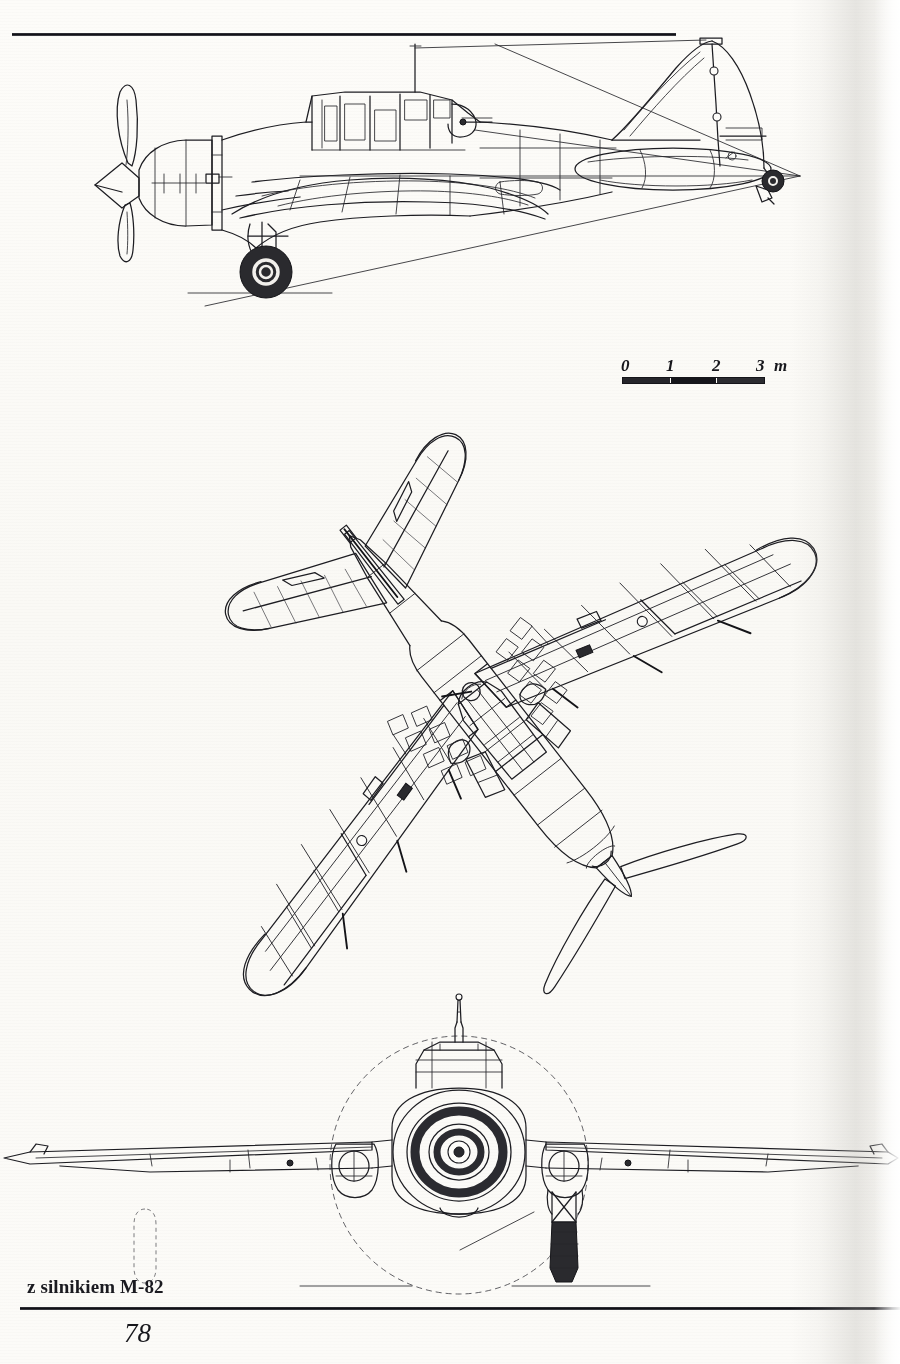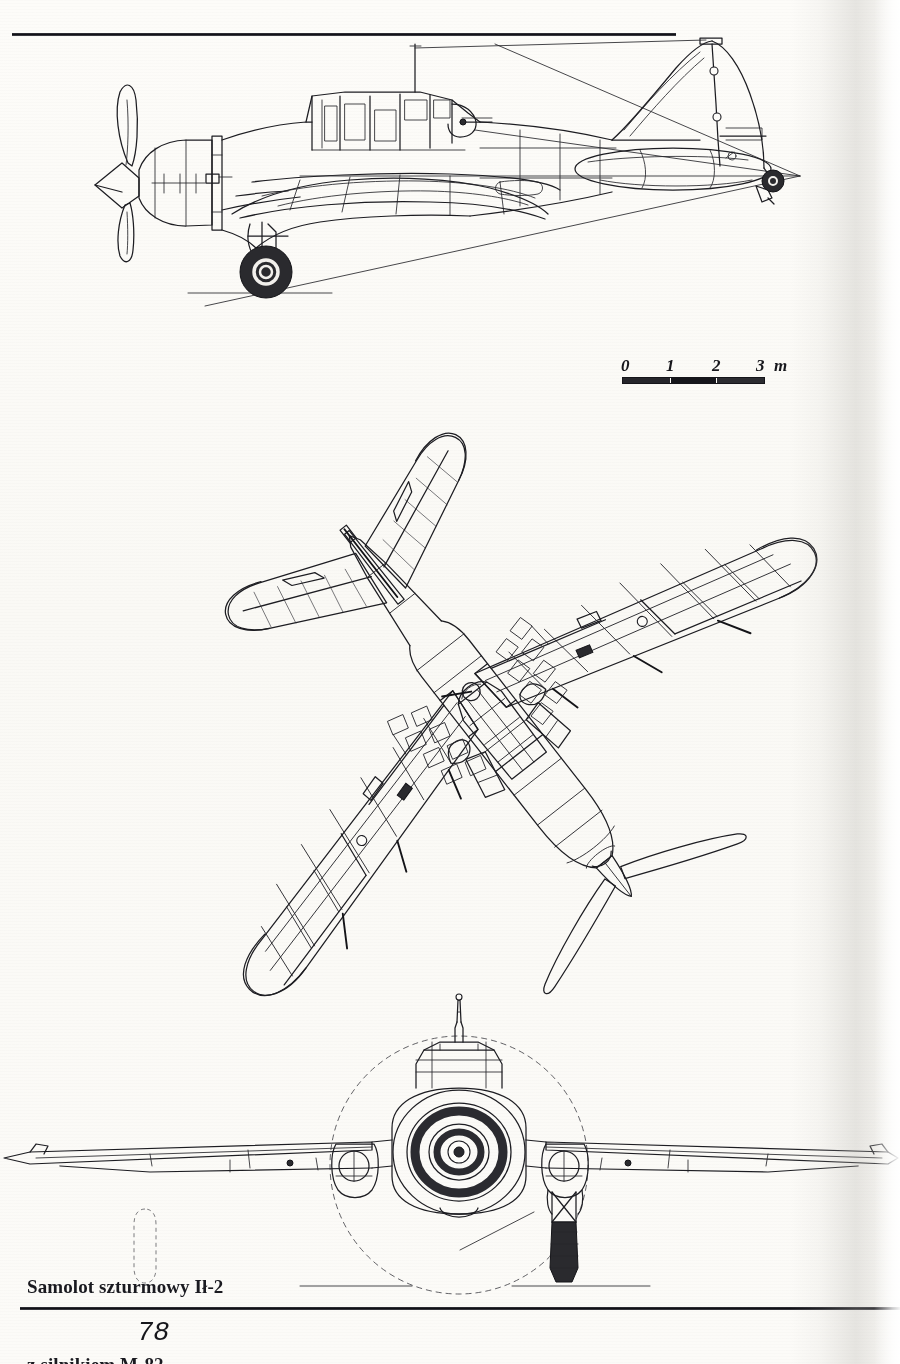--- a/index.html
+++ b/index.html
@@ -93,23 +93,23 @@
     font-weight: 700;
     line-height: 26px;
     color: #1a1a20;
     letter-spacing: 0.1px;
     white-space: pre;
   }
   #caption .cap-line { display: block; }
 
   #page-number {
     position: absolute;
-    left: 137px;
+    left: 124px;
     top: 1318px;
-    font-family: Liberation Mono, monospace;
+    font-family: Liberation Serif, serif;
     font-size: 27px;
     font-style: italic;
     color: #16161b;
   }
 
   
   #scalebar {
     position: absolute;
     left: 618px;
     top: 356px;
@@ -556,21 +556,20 @@
       <path class="ln-thin" d="M552,1232 L577,1232"></path>
       <path class="ln-thin" d="M551,1244 L578,1244"></path>
       <path class="ln-thin" d="M550,1256 L578,1256"></path>
       <path class="ln-thin" d="M552,1268 L577,1268"></path>
 
       <path class="ln-thin" d="M460,1250 L534,1212"></path>
     </g>
   </svg>
 
   <div id="caption">
-    <span class="cap-line">Samolot szturmowy Ił-2</span>
     <span class="cap-line">z silnikiem M-82</span>
   </div>
 
   <div class="rule" id="rule-bottom"></div>
   <div id="page-number">78</div>
 
   <div id="page-edge-shadow"></div>
   <div id="page-edge-shadow2"></div>
 </div>
 

